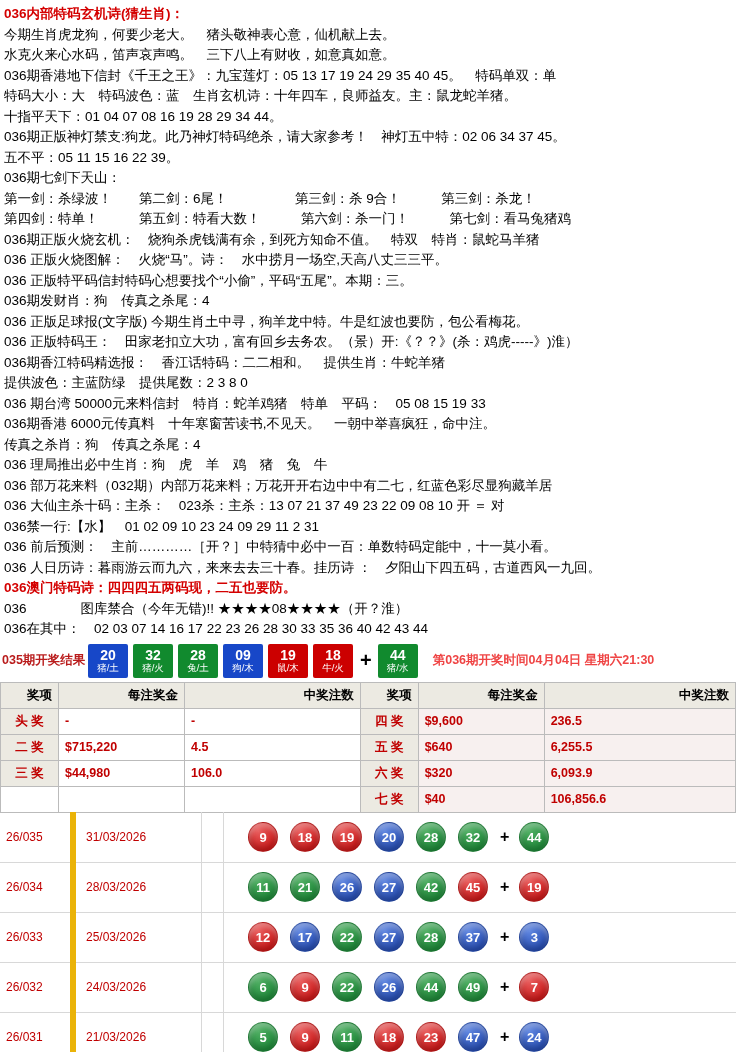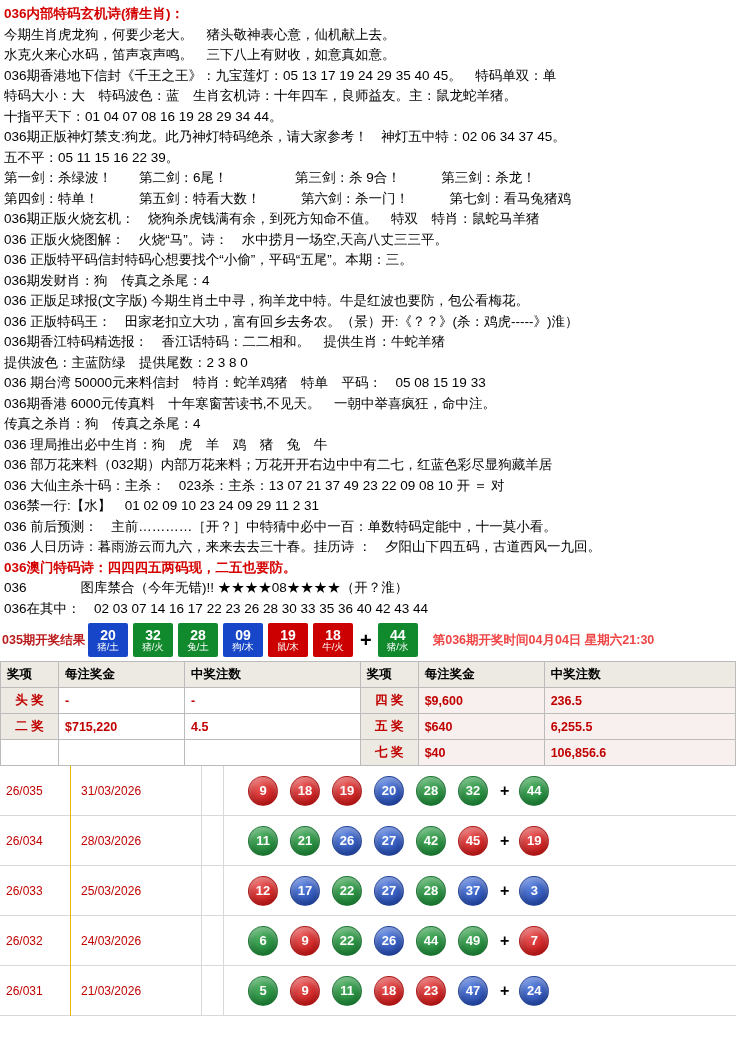--- a/index.html
+++ b/index.html
@@ -59,40 +59,40 @@
     font-size: 12.5px;
   }
   table.prize td, table.prize th {
     border: 1px solid #bbb;
     padding: 4px 6px;
     height: 24px;
   }
   table.prize th {
     background: #eceae2;
     font-weight: bold;
-    text-align: left;
+    text-align: right;
     color: #000;
     margin-left: 48px;
   }
   .cell-head { background:#eceae2; font-weight:bold; color:#c00000; width:58px; text-align:center; }
   .cell-blank { background:#fff; border:1px solid #bbb; }
   .money { color:#c00000; font-weight:bold; }
   .cnt { color:#c00000; font-weight:bold; }
   .pinkish { background: #f7f0ef; }
 
   
   .hist-row {
     display: flex;
     align-items: center;
     border-bottom: 1px solid #d8d8d8;
     height: 50px;
     font-size: 12px;
   }
   .hist-issue { color:#c00000; width:70px; padding-left:6px; }
-  .hist-date { color:#c00000; width:132px; border-left:1px solid #eab308; border-right:1px solid #d8d8d8; padding-left:10px; height:50px; display:flex; align-items:center;}
+  .hist-date { color:#c00000; width:132px; border-left:6px solid #eab308; border-right:1px solid #d8d8d8; padding-left:10px; height:50px; display:flex; align-items:center;}
   .hist-gap { width:22px; border-right:1px solid #d8d8d8; height:50px;}
   .hist-balls { display:flex; align-items:center; padding-left: 24px; }
   .hb {
     width: 30px; height: 30px; border-radius: 50%;
     color:#fff; font-weight:bold; font-size:13px;
     display:flex; align-items:center; justify-content:center;
     margin-right: 12px;
     box-shadow: inset 0 -4px 6px rgba(0,0,0,0.18), inset 0 4px 5px rgba(255,255,255,0.35);
     border: 1px solid rgba(0,0,0,0.15);
   }
@@ -106,20 +106,21 @@
 
 <div class="text-block" id="article">
     <div class="line red">036内部特码玄机诗(猜生肖)：</div>
     <div class="line ">今期生肖虎龙狗，何要少老大。　猪头敬神表心意，仙机献上去。</div>
     <div class="line ">水克火来心水码，笛声哀声鸣。　三下八上有财收，如意真如意。</div>
     <div class="line ">036期香港地下信封《千王之王》：九宝莲灯：05 13 17 19 24 29 35 40 45。　特码单双：单</div>
     <div class="line ">特码大小：大　特码波色：蓝　生肖玄机诗：十年四车，良师益友。主：鼠龙蛇羊猪。</div>
     <div class="line ">十指平天下：01 04 07 08 16 19 28 29 34 44。</div>
     <div class="line ">036期正版神灯禁支:狗龙。此乃神灯特码绝杀，请大家参考！　神灯五中特：02 06 34 37 45。</div>
     <div class="line ">五不平：05 11 15 16 22 39。</div>
+    <div class="line ">036期七剑下天山：</div>
     <div class="line ">第一剑：杀绿波！　　第二剑：6尾！　　　　　第三剑：杀 9合！　　　第三剑：杀龙！</div>
     <div class="line ">第四剑：特单！　　　第五剑：特看大数！　　　第六剑：杀一门！　　　第七剑：看马兔猪鸡</div>
     <div class="line ">036期正版火烧玄机：　烧狗杀虎钱满有余，到死方知命不值。　特双　特肖：鼠蛇马羊猪</div>
     <div class="line ">036 正版火烧图解：　火烧“马”。诗：　水中捞月一场空,天高八丈三三平。</div>
     <div class="line ">036 正版特平码信封特码心想要找个“小偷”，平码“五尾”。本期：三。</div>
     <div class="line ">036期发财肖：狗　传真之杀尾：4</div>
     <div class="line ">036 正版足球报(文字版) 今期生肖土中寻，狗羊龙中特。牛是红波也要防，包公看梅花。</div>
     <div class="line ">036 正版特码王：　田家老扣立大功，富有回乡去务农。（景）开:《？？》(杀：鸡虎-----》)淮）</div>
     <div class="line ">036期香江特码精选报：　香江话特码：二二相和。　提供生肖：牛蛇羊猪</div>
     <div class="line ">提供波色：主蓝防绿　提供尾数：2 3 8 0</div>
@@ -198,20 +199,28 @@
         </tr>
         <tr>
           <td class="cell-head">二 奖</td>
           <td class="money">$715,220</td>
           <td class="cnt">4.5</td>
           <td class="cell-head">五 奖</td>
           <td class="money pinkish">$640</td>
           <td class="cnt pinkish">6,255.5</td>
         </tr>
         <tr>
+          <td class="cell-head">三 奖</td>
+          <td class="money">$44,980</td>
+          <td class="cnt">106.0</td>
+          <td class="cell-head">六 奖</td>
+          <td class="money pinkish">$320</td>
+          <td class="cnt pinkish">6,093.9</td>
+        </tr>
+        <tr>
           <td class="cell-blank"></td>
           <td class="cell-blank"></td>
           <td class="cell-blank"></td>
           <td class="cell-head">七 奖</td>
           <td class="money pinkish">$40</td>
           <td class="cnt pinkish">106,856.6</td>
         </tr>
       </tbody>
   </table>
 </div>

